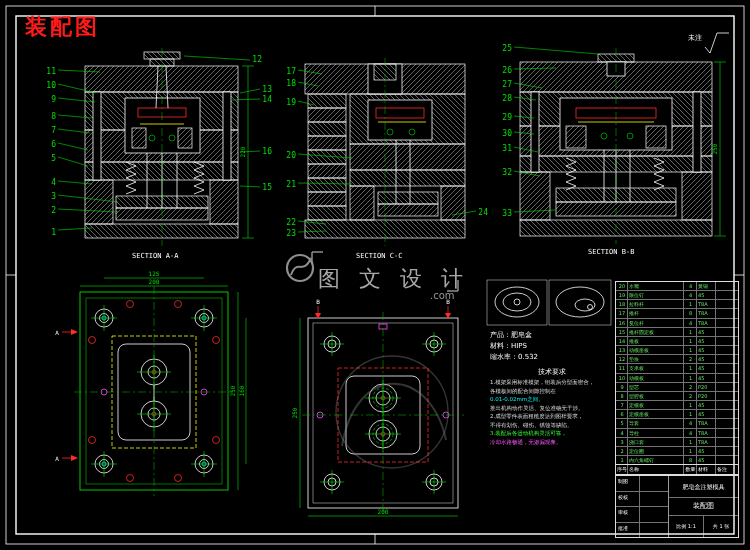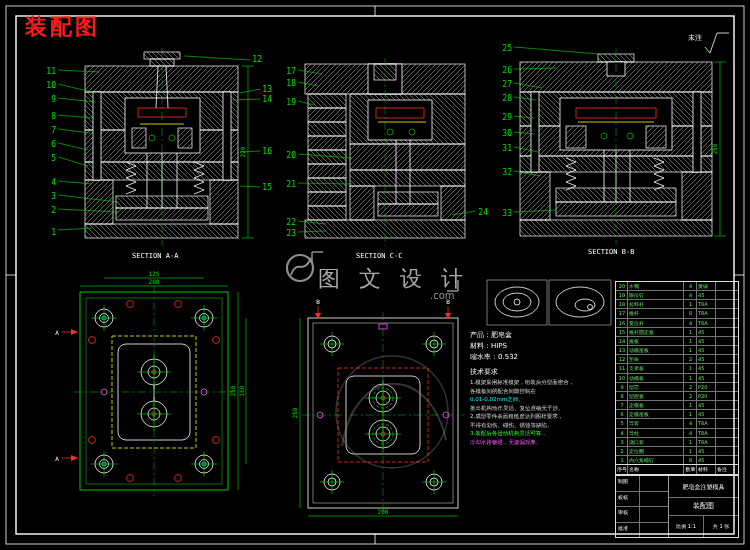--- a/index.html
+++ b/index.html
@@ -21,23 +21,23 @@
   .m  {stroke:#ff4dff;fill:none;stroke-width:.8;}
   .c  {stroke:#00ffff;fill:none;stroke-width:.8;}
   .cl {stroke:#00c000;fill:none;stroke-width:.5;stroke-dasharray:8 3 2 3;}
   .gt {fill:#00e000;font:8px "DejaVu Sans Mono",monospace;}
   .dt {fill:#00e000;font:6px "DejaVu Sans Mono",monospace;}
   .wt {fill:#ffffff;font:7px "DejaVu Sans Mono",monospace;}
   .lt {fill:#ffffff;font:6px "DejaVu Sans Mono",monospace;}
   
   #title{position:absolute;left:25px;top:12px;font-size:22px;font-weight:bold;
          color:#ff1a1a;letter-spacing:3px;}
-  #notes{position:absolute;left:470px;top:330px;width:124px;}
+  #notes{position:absolute;left:490px;top:330px;width:124px;}
   .pline{font-size:7px;line-height:11px;color:#ffffff;white-space:nowrap;}
-  .tech {font-size:7px;line-height:12px;color:#ffffff;margin-top:3px;}
+  .tech {font-size:7px;line-height:12px;color:#ffffff;margin-top:3px;margin-left:48px;}
   .nline{font-size:5.5px;line-height:8.5px;color:#dddddd;white-space:nowrap;}
   .n-cyan{color:#00ffff;} .n-green{color:#33ff33;} .n-mag{color:#ff55ff;}
   #bom{position:absolute;left:615px;top:281px;width:124px;height:184px;
        border:1px solid #dddddd;box-sizing:border-box;display:flex;flex-direction:column;}
   .bom-row{flex:1 1 0;display:flex;border-bottom:1px solid rgba(255,255,255,.45);min-height:0;}
   .bom-row:last-child{border-bottom:none;}
   .bc{display:block;font-size:5px;line-height:8px;color:#66e866;overflow:hidden;
       white-space:nowrap;border-right:1px solid rgba(255,255,255,.45);
       box-sizing:border-box;padding-left:1px;}
   .bc-no{width:12px;text-align:center;} .bc-name{width:56px;} .bc-qty{width:13px;text-align:center;}

